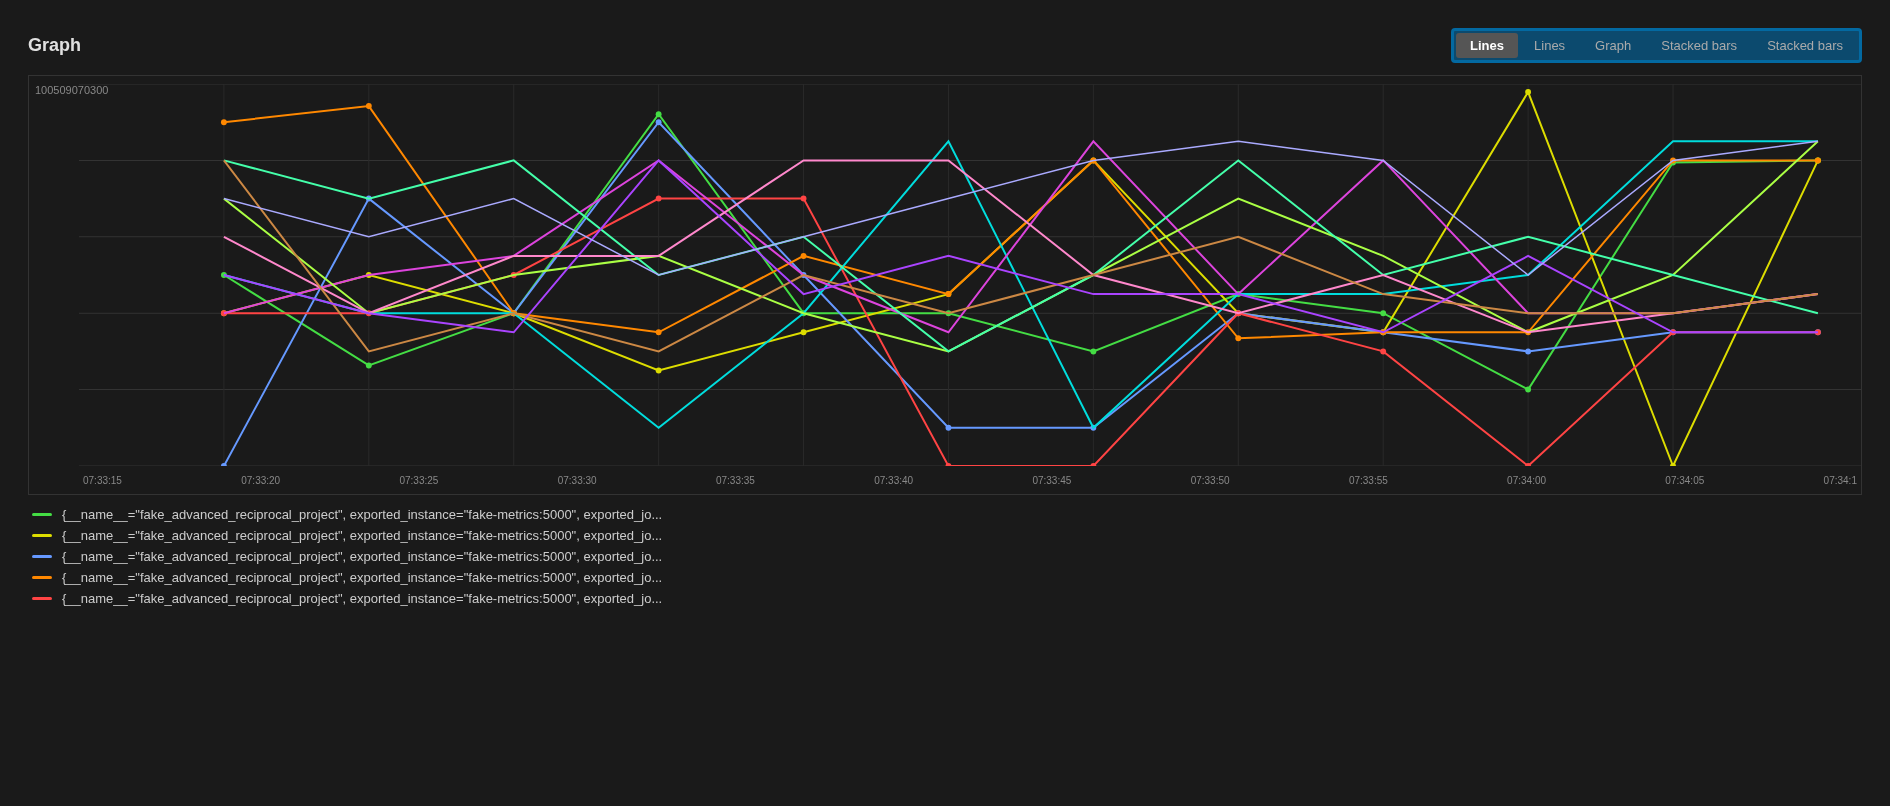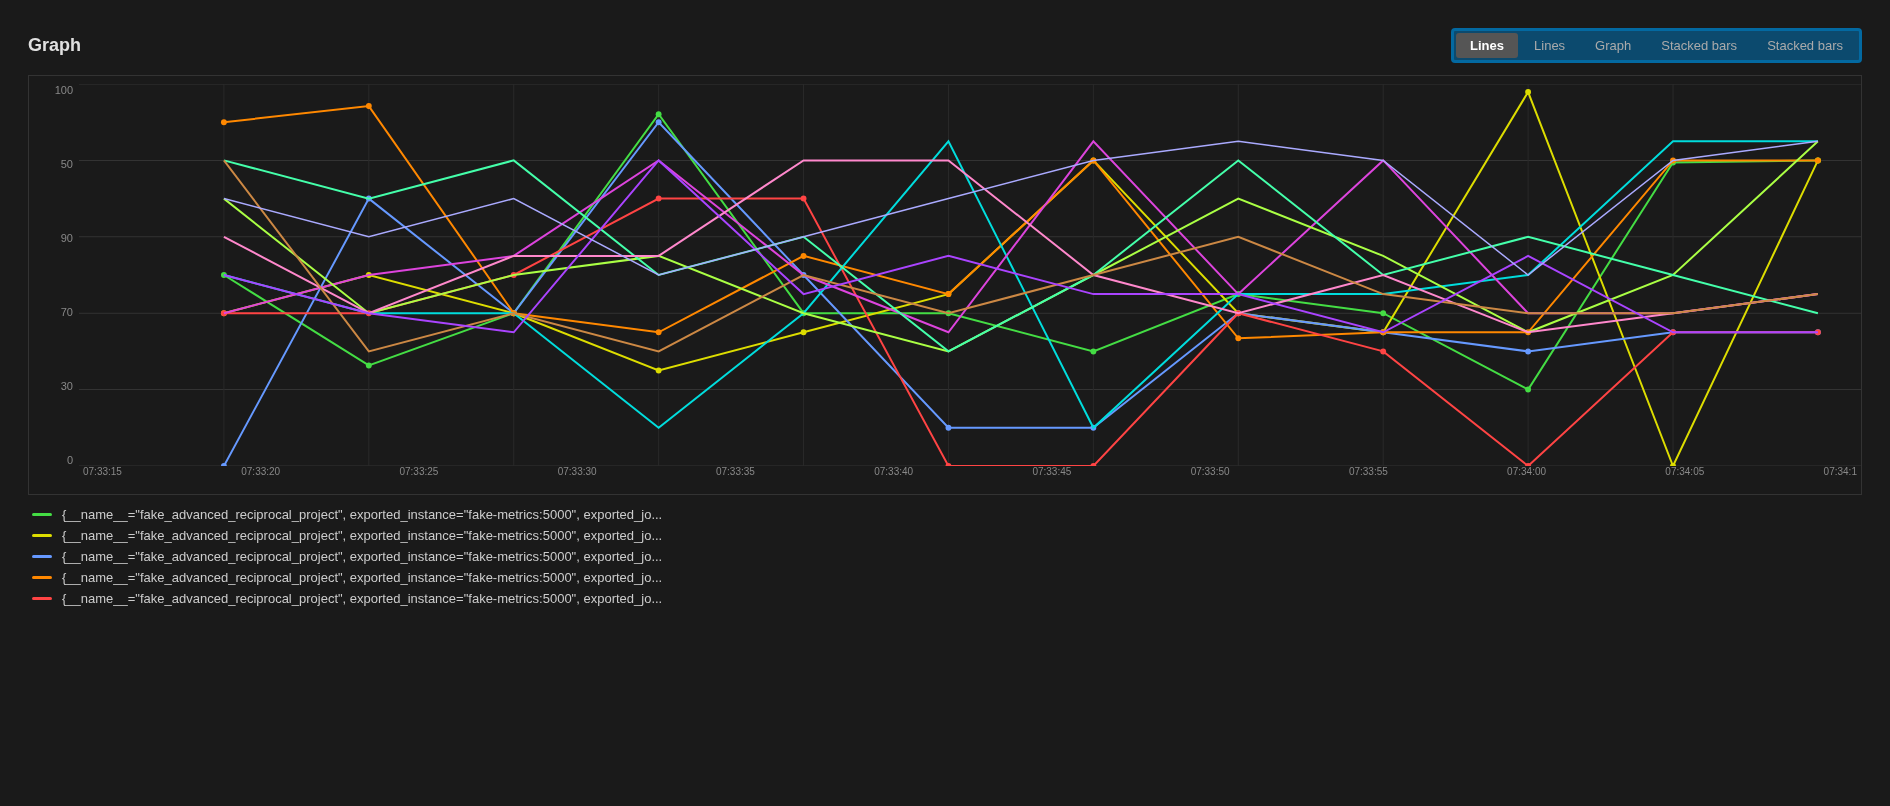--- a/index.html
+++ b/index.html
@@ -54,22 +54,22 @@
       border: 1px solid #333;
       background: #1a1a1a;
     }
     .y-axis {
       position: absolute;
       left: 0;
       top: 0;
       width: 50px;
       height: 100%;
       display: flex;
-      flex-direction: column;
-      justify-content: space-between;
+      flex-direction: row;
+      justify-content: flex-start;
       padding: 8px 6px 28px 6px;
     }
     .y-label {
       font-size: 11px;
       color: #888;
       text-align: right;
     }
     .chart-wrapper {
       position: absolute;
       left: 50px;
@@ -78,21 +78,21 @@
       bottom: 28px;
     }
     .x-axis {
       position: absolute;
       bottom: 0;
       left: 50px;
       right: 0;
       height: 28px;
       display: flex;
       justify-content: space-between;
-      align-items: flex-start;
+      align-items: center;
       padding: 0 4px;
     }
     .x-label {
       font-size: 10px;
       color: #888;
     }
     .legend {
       margin-top: 12px;
       display: flex;
       flex-direction: column;

